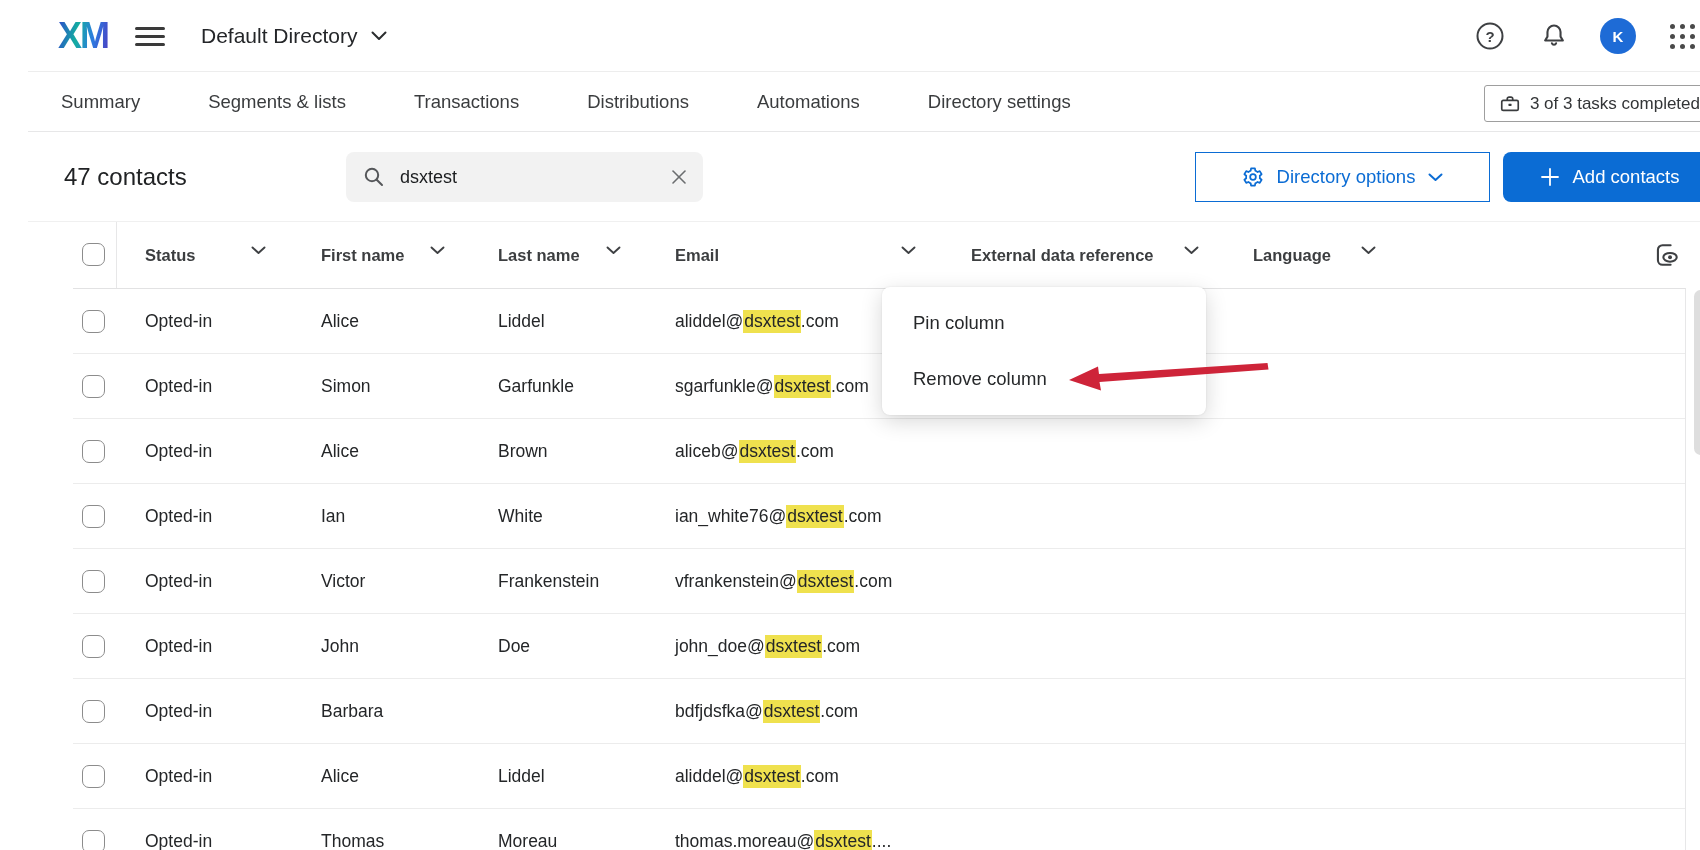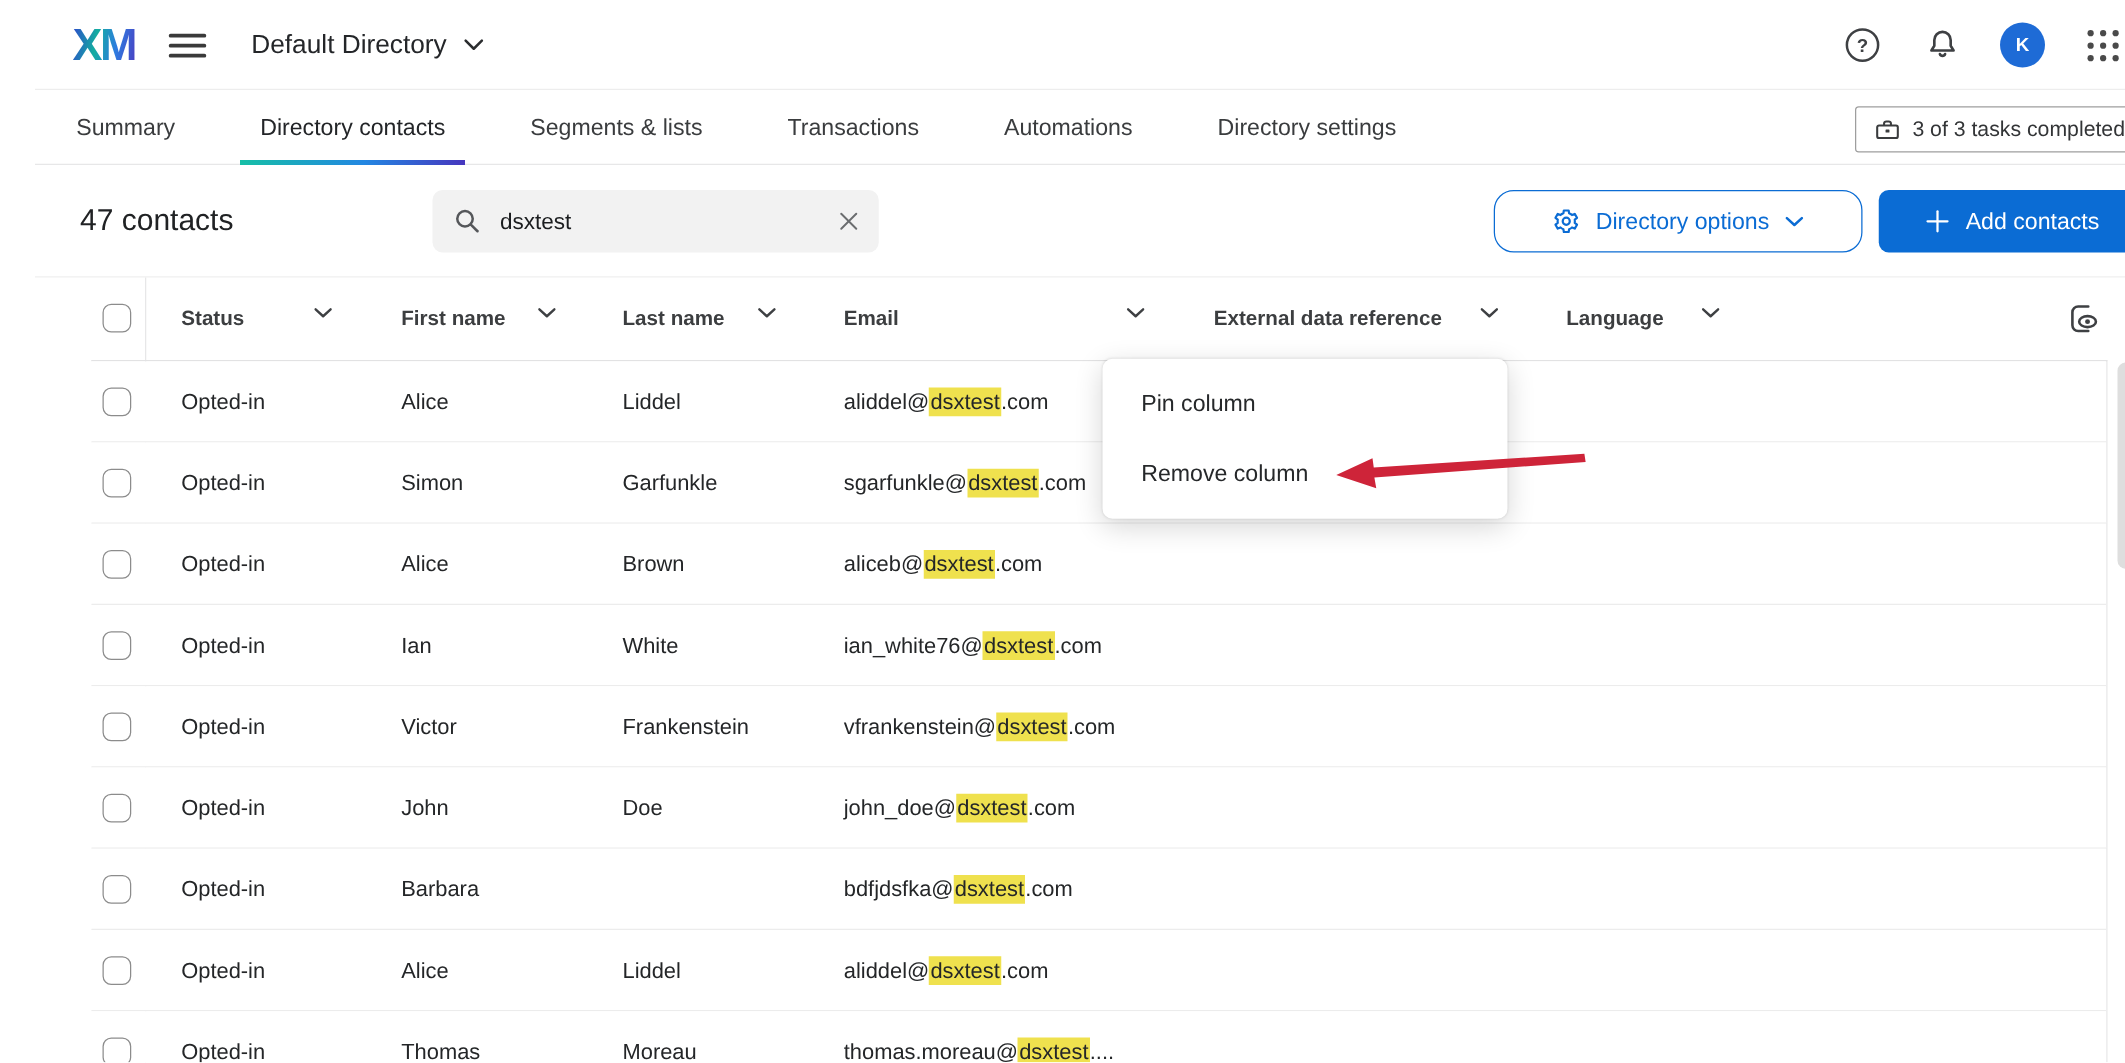--- a/index.html
+++ b/index.html
@@ -44,21 +44,21 @@
   .tasks-btn{position:absolute;right:13px;top:13px;height:37px;display:flex;align-items:center;gap:9px;
     border:1px solid #9E9E9E;border-radius:3px;background:#fff;padding:0 14px;font-size:17px;color:#333537;cursor:pointer;}
 
   
   .toolbar{position:absolute;left:0;top:132px;width:1700px;height:90px;background:#fff;border-bottom:1px solid #F0F0F0;}
   .contacts-count{position:absolute;left:36px;top:0;height:90px;display:flex;align-items:center;font-size:24px;color:#202224;}
   .searchbox{position:absolute;left:318px;top:20px;width:357px;height:50px;background:#F2F2F2;border-radius:8px;display:flex;align-items:center;padding:0 16px;gap:14px;}
   .searchbox input{flex:1;border:none;outline:none;background:transparent;font-size:18px;color:#1B1D1F;font-family:inherit;}
   .clear-btn{color:#6B6D6F;cursor:pointer;display:flex;align-items:center;}
   .adv-search{position:absolute;left:710px;top:0;height:90px;display:flex;align-items:center;font-size:18.5px;color:var(--accent-blue);text-decoration:none;cursor:pointer;}
-  .dir-options{position:absolute;left:1167px;top:20px;width:295px;height:50px;border:1px solid var(--accent-blue);border-radius:16px;background:#fff;
+  .dir-options{position:absolute;left:1167px;top:20px;width:295px;height:50px;border:1px solid var(--accent-blue);border-radius:0;background:#fff;
     display:flex;align-items:center;justify-content:center;gap:13px;color:var(--accent-blue);font-size:18.5px;cursor:pointer;}
   .add-contacts{position:absolute;left:1475px;top:20px;width:213px;height:50px;border:none;border-radius:8px;background:var(--accent-blue);
     display:flex;align-items:center;justify-content:center;gap:13px;color:#fff;font-size:18.5px;cursor:pointer;font-family:inherit;}
 
   
   .thead{position:absolute;left:45px;right:42px;top:222px;height:66px;}
   .th{position:absolute;top:0;height:66px;display:flex;align-items:center;font-size:16.5px;font-weight:600;color:var(--muted);white-space:nowrap;}
   .th-chev{position:absolute;top:24px;color:#3E4043;cursor:pointer;}
   .cb{position:absolute;width:23px;height:23px;border:1.5px solid #8C8C8C;border-radius:7px;background:#fff;cursor:pointer;}
   .thead .cb{left:9px;top:21px;}
@@ -127,28 +127,28 @@
           </span>
       </span>
     </div>
   </header>
 
   <nav class="tabbar">
     <ul class="tab-list">
         <li class="tab">
           <span>Summary</span>
         </li>
-        <li class="tab active">
-          <span>Directory contacts</span>
-        </li>
         <li class="tab">
           <span>Segments &amp; lists</span>
         </li>
         <li class="tab">
           <span>Transactions</span>
+        </li>
+        <li class="tab">
+          <span>Distributions</span>
         </li>
         <li class="tab">
           <span>Automations</span>
         </li>
         <li class="tab">
           <span>Directory settings</span>
         </li>
       </ul>
     <button class="tasks-btn">
       <span>

